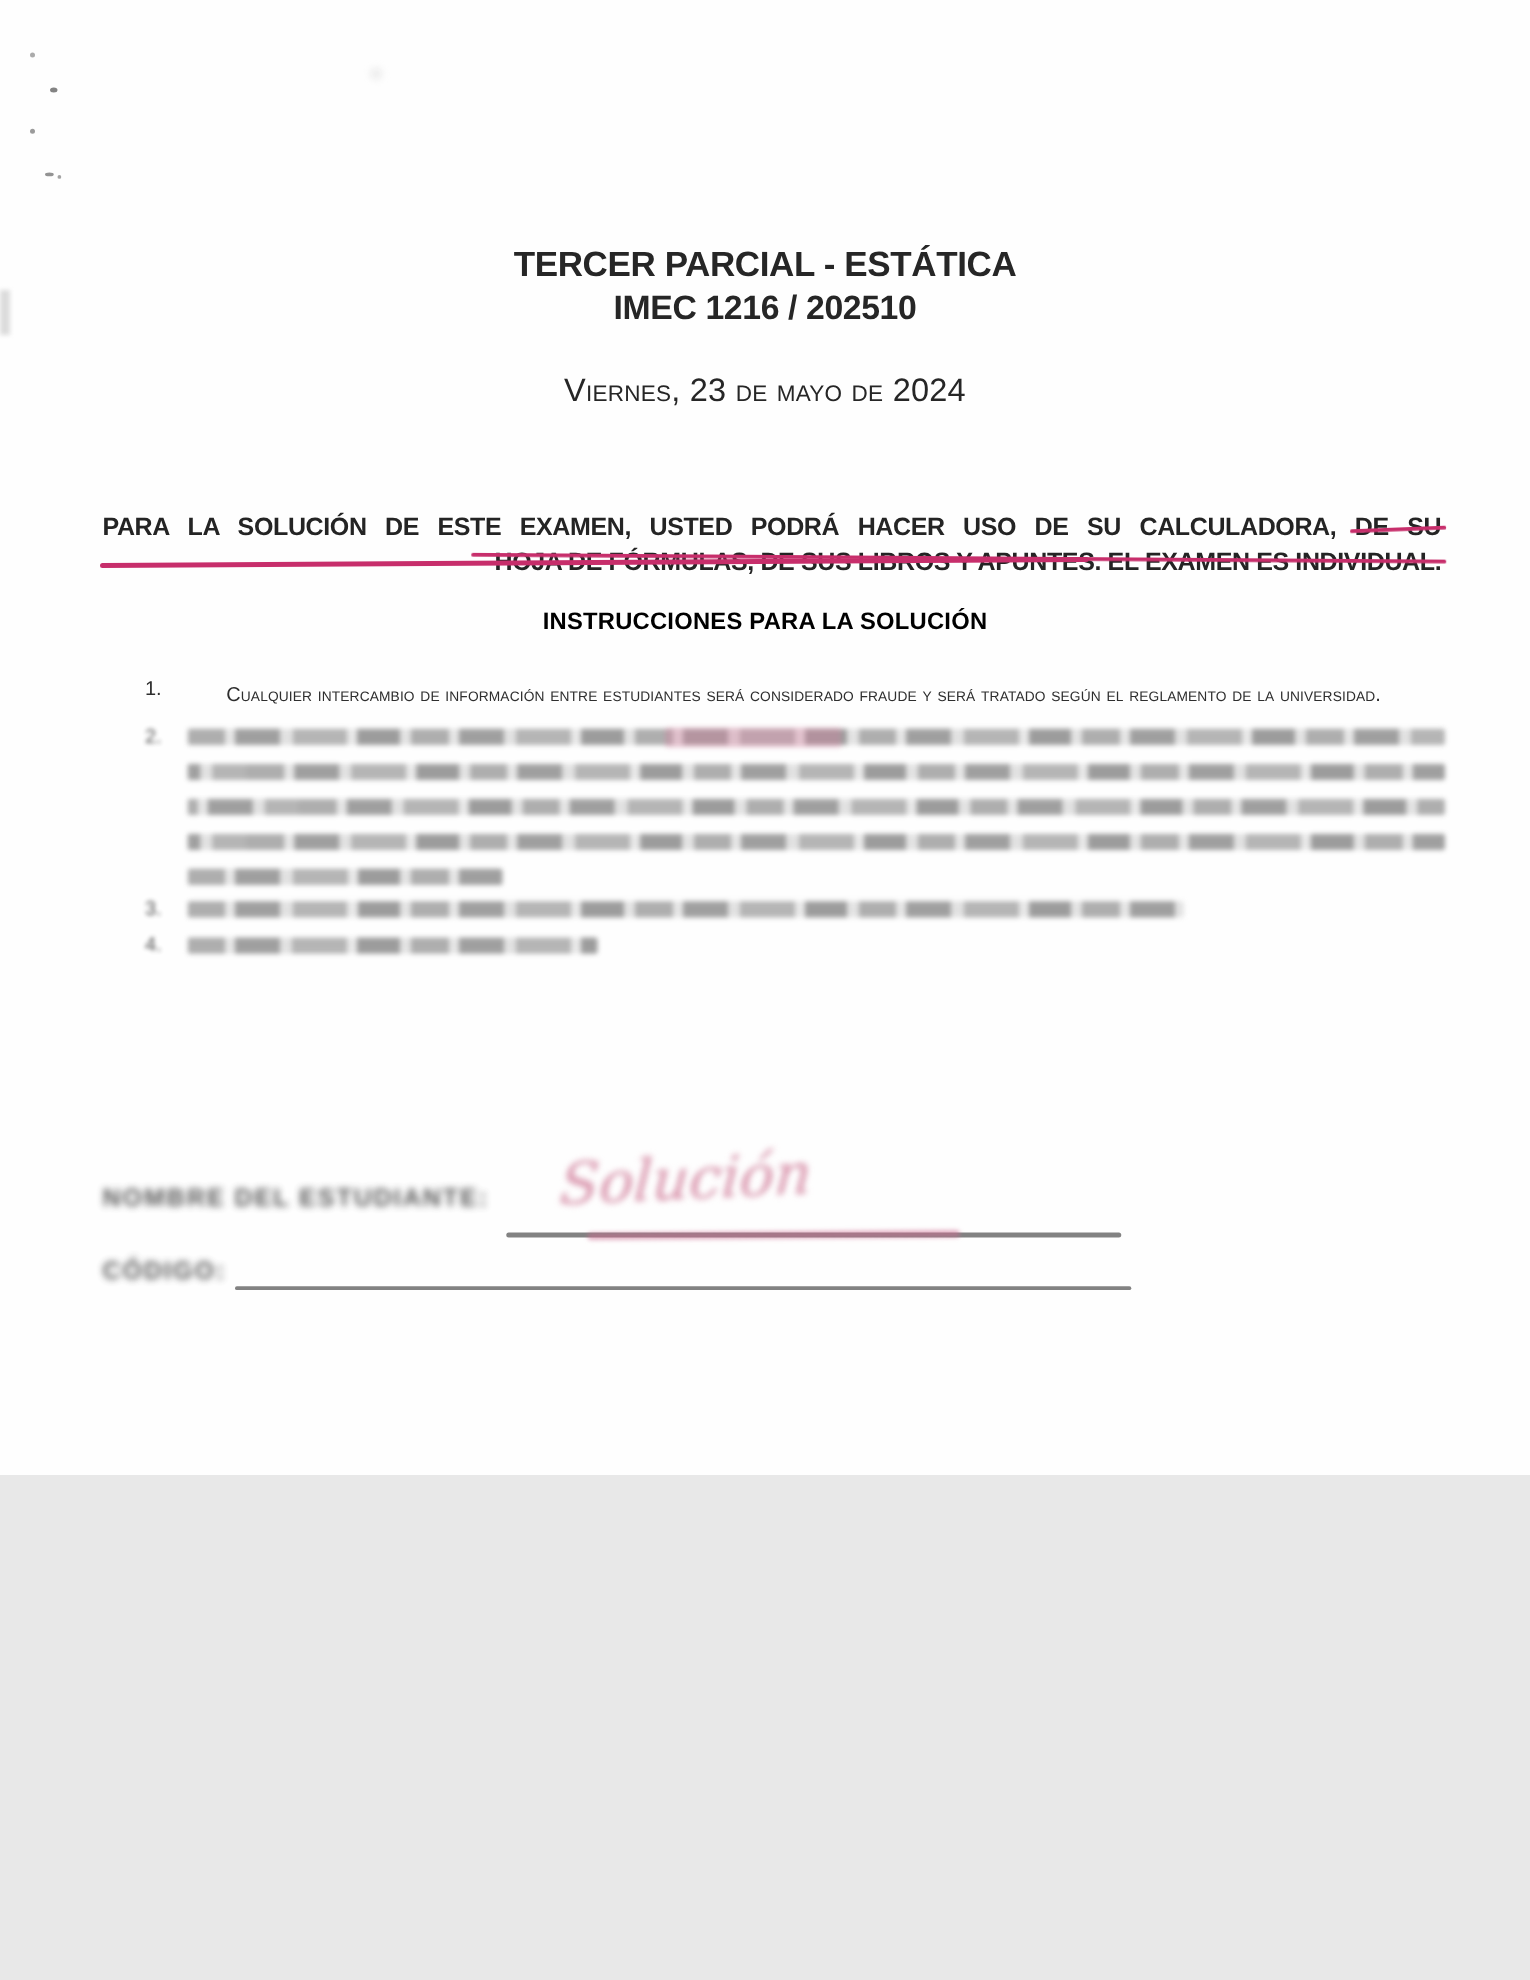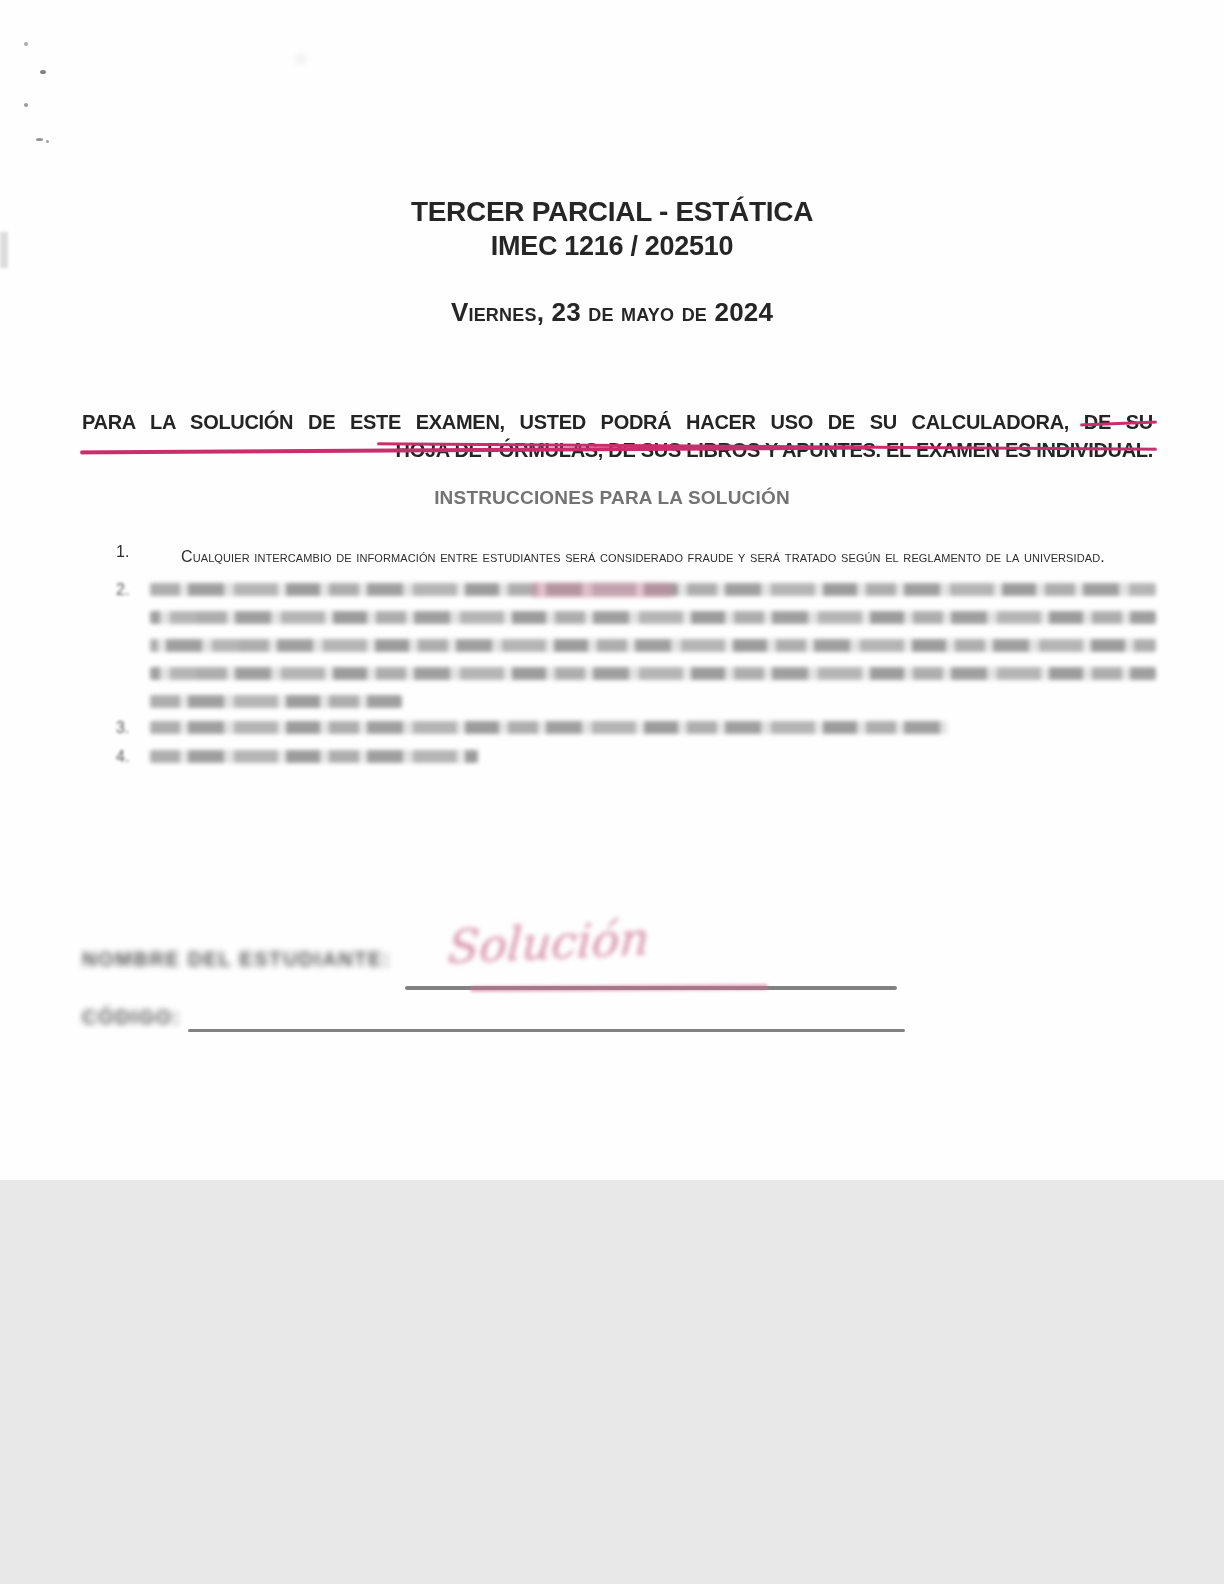--- a/index.html
+++ b/index.html
@@ -17,21 +17,21 @@
   .speck{position:absolute;background:#5a5a5a;border-radius:50%;filter:blur(.4px);}
   .edge-band{position:absolute;left:0;width:8px;background:#dcdcdc;filter:blur(1.5px);}
   .smudge{position:absolute;border-radius:50%;filter:blur(3px);}
 
   
   .titles{position:absolute;top:196px;left:0;width:100%;text-align:center;}
   .title1{font-size:28px;font-weight:bold;letter-spacing:-.3px;color:#262626;}
   .title2{font-size:27px;font-weight:bold;letter-spacing:-.3px;margin-top:3px;color:#262626;}
   .exam-date{
     position:absolute;top:297px;left:0;width:100%;text-align:center;
-    font-size:26px;font-weight:bold;font-variant:small-caps;letter-spacing:.2px;color:#262626;
+    font-size:26px;font-weight:normal;font-variant:small-caps;letter-spacing:.2px;color:#262626;
   }
 
   
   .intro{
     position:absolute;left:82px;top:408px;width:1071px;
     font-weight:bold;font-size:20px;line-height:28px;
     letter-spacing:-.3px;color:#242424;
   }
   .intro-l1{text-align:justify;text-align-last:justify;}
   .intro-l2{text-align:right;}
@@ -46,21 +46,21 @@
     background:var(--pink);border-radius:2px;transform:rotate(-.35deg);filter:blur(.35px);
   }
   .strike-long::before{
     content:"";position:absolute;left:295px;right:-4px;top:9px;height:3.4px;
     background:var(--pink);border-radius:2px;transform:rotate(.4deg);filter:blur(.4px);
   }
 
   
   .heading{
     position:absolute;top:487px;left:0;width:100%;text-align:center;
-    font-size:19px;font-weight:bold;letter-spacing:.2px;color:#737373;
+    font-size:19px;font-weight:bold;letter-spacing:.2px;color:#000000;
   }
   .list{position:absolute;left:116px;top:543px;width:1040px;}
   .li{display:flex;align-items:flex-start;margin-bottom:11px;}
   .num{width:34px;flex:0 0 34px;font-size:16px;color:#2e2e2e;}
   .litext{
     flex:1;font-size:16px;line-height:27px;color:#2e2e2e;
     font-variant:small-caps;text-align:justify;letter-spacing:.1px;margin-left:31px;
   }
   .blurred-num{filter:blur(1.8px);opacity:.8;}
   .bars{flex:1;padding-top:2px;}

